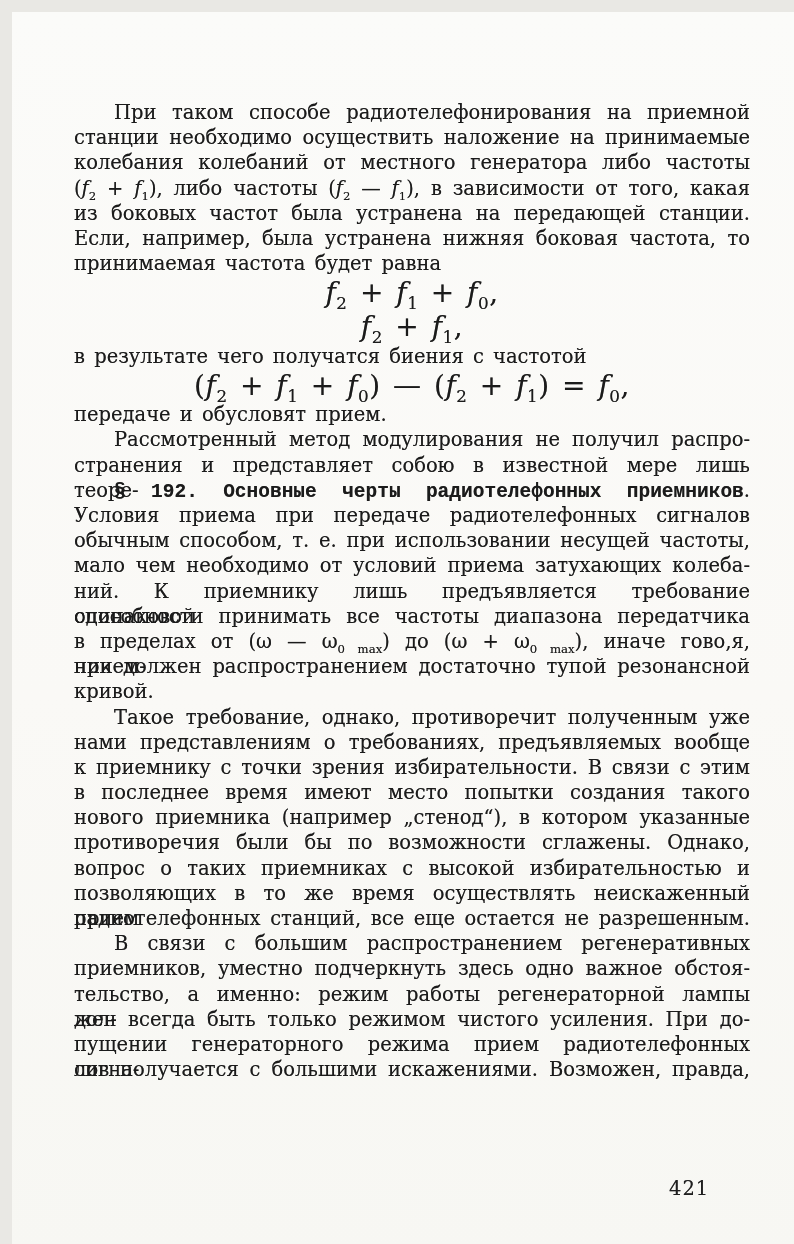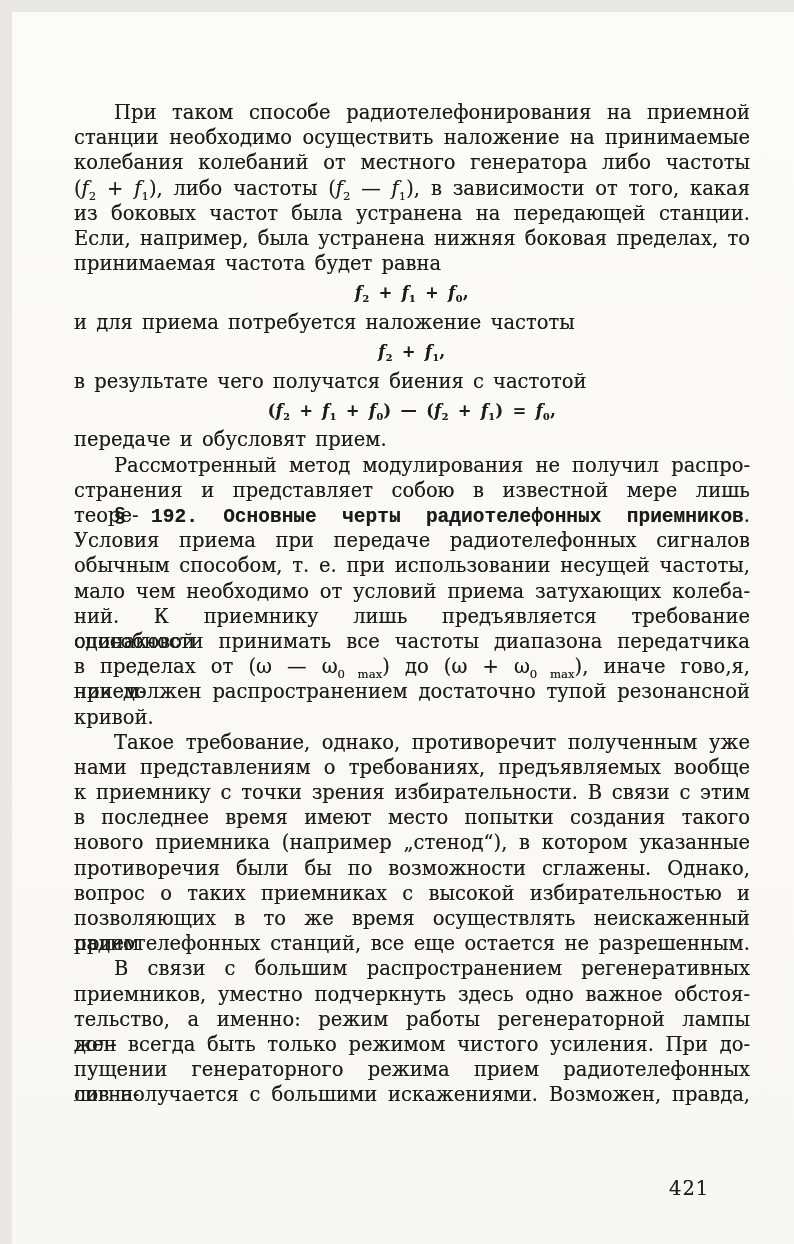--- a/index.html
+++ b/index.html
@@ -41,23 +41,22 @@
   .line.al-center {
     text-align: center;
     text-align-last: center;
   }
   .line.indent {
     text-indent: 40px;
   }
   .line.formula {
     height: 33.6px;
     line-height: 33.6px;
-    font-size: 16px;
+    font-size: 28px;
     letter-spacing: 0.5px;
-    font-weight: bold;
   }
   .it { font-style: italic; }
   .b  { font-weight: bold; font-family: Liberation Mono, monospace; }
   sub {
     font-size: 0.6em;
     line-height: 0;
   }
   .page-number {
     position: absolute;
     left: 657px;
@@ -72,24 +71,23 @@
 </head>
 <body>
 
 <div class="page">
   <div class="text-block" id="text-block">
       <div class="line al-justify indent"><span>При таком способе радиотелефонирования на приемной</span></div>
       <div class="line al-justify"><span>станции необходимо осуществить наложение на принимаемые</span></div>
       <div class="line al-justify"><span>колебания колебаний от местного генератора либо частоты</span></div>
       <div class="line al-justify"><span>(</span><span class="it">f</span><sub>2</sub><span> + </span><span class="it">f</span><sub>1</sub><span>), либо частоты (</span><span class="it">f</span><sub>2</sub><span> — </span><span class="it">f</span><sub>1</sub><span>), в зависимости от того, какая</span></div>
       <div class="line al-justify"><span>из боковых частот была устранена на передающей станции.</span></div>
-      <div class="line al-justify"><span>Если, например, была устранена нижняя боковая пределах, то</span></div>
+      <div class="line al-justify"><span>Если, например, была устранена нижняя боковая частота, то</span></div>
       <div class="line al-left"><span>принимаемая частота будет равна</span></div>
       <div class="line formula al-center"><span class="it">f</span><sub>2</sub><span> + </span><span class="it">f</span><sub>1</sub><span> + </span><span class="it">f</span><sub>0</sub><span>,</span></div>
-      <div class="line al-left"><span>и для приема потребуется наложение частоты</span></div>
       <div class="line formula al-center"><span class="it">f</span><sub>2</sub><span> + </span><span class="it">f</span><sub>1</sub><span>,</span></div>
       <div class="line al-left"><span>в результате чего получатся биения с частотой</span></div>
       <div class="line formula al-center"><span>(</span><span class="it">f</span><sub>2</sub><span> + </span><span class="it">f</span><sub>1</sub><span> + </span><span class="it">f</span><sub>0</sub><span>) — (</span><span class="it">f</span><sub>2</sub><span> + </span><span class="it">f</span><sub>1</sub><span>) = </span><span class="it">f</span><sub>0</sub><span>,</span></div>
       <div class="line al-left"><span>передаче и обусловят прием.</span></div>
       <div class="line al-justify indent"><span>Рассмотренный метод модулирования не получил распро-</span></div>
       <div class="line al-justify"><span>странения и представляет собою в известной мере лишь теоре-</span></div>
       <div class="line al-justify indent"><span class="b">§ 192. Основные черты радиотелефонных приемников</span><span>.</span></div>
       <div class="line al-justify"><span>Условия приема при передаче радиотелефонных сигналов</span></div>
       <div class="line al-justify"><span>обычным способом, т. е. при использовании несущей частоты,</span></div>
       <div class="line al-justify"><span>мало чем необходимо от условий приема затухающих колеба-</span></div>

